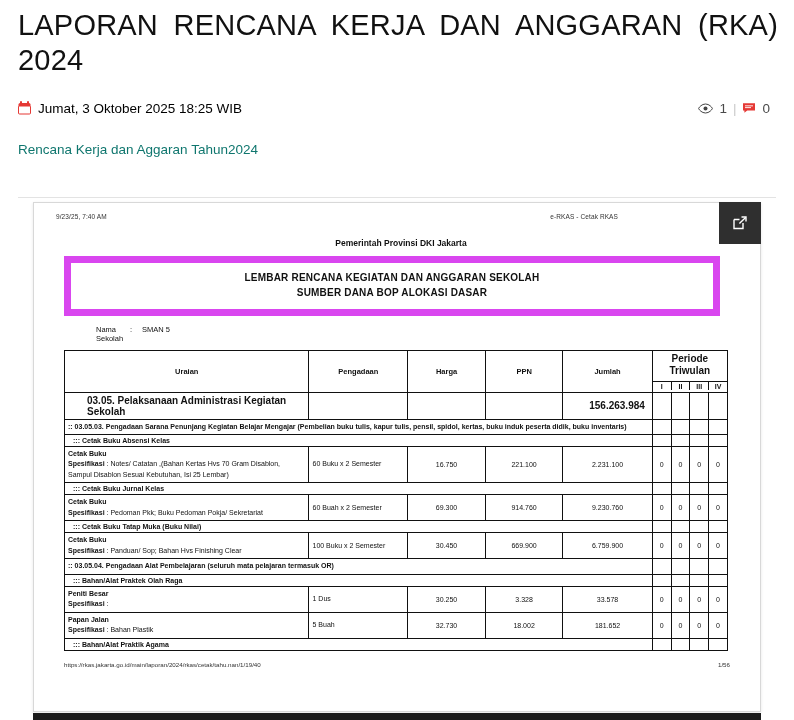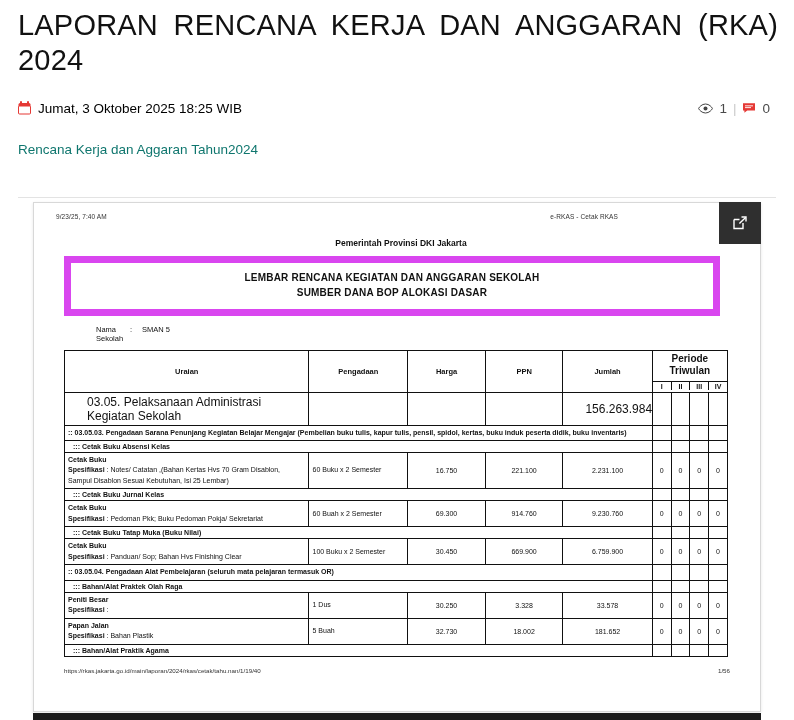--- a/index.html
+++ b/index.html
@@ -155,21 +155,21 @@
     flex: 1;
     text-align: center;
     font-size: 7px;
     font-weight: bold;
     border-right: 1px solid #111;
     padding-top: 1px;
   }
   .tri-sub span:last-child { border-right: none; }
   td.num { text-align: center; padding-right: 5px; }
   td.q { text-align: center; width: 13px; padding: 2px 1px; }
-  tr.section td { font-weight: normal; font-size: 12px; padding-left: 22px; }
+  tr.section td { font-weight: bold; font-size: 10px; padding-left: 22px; }
   tr.sub td { font-weight: bold; font-size: 7px; line-height: 1.45; }
   tr.sub3 td { font-weight: bold; font-size: 7px; padding-left: 8px; }
   .item-name { font-weight: bold; }
   .item-spec { font-weight: bold; }
   .item-spec span.normal { font-weight: normal; }
   .cell-lines { line-height: 1.5; }
   .sheet-footer {
     display: flex;
     justify-content: space-between;
     align-items: flex-end;

